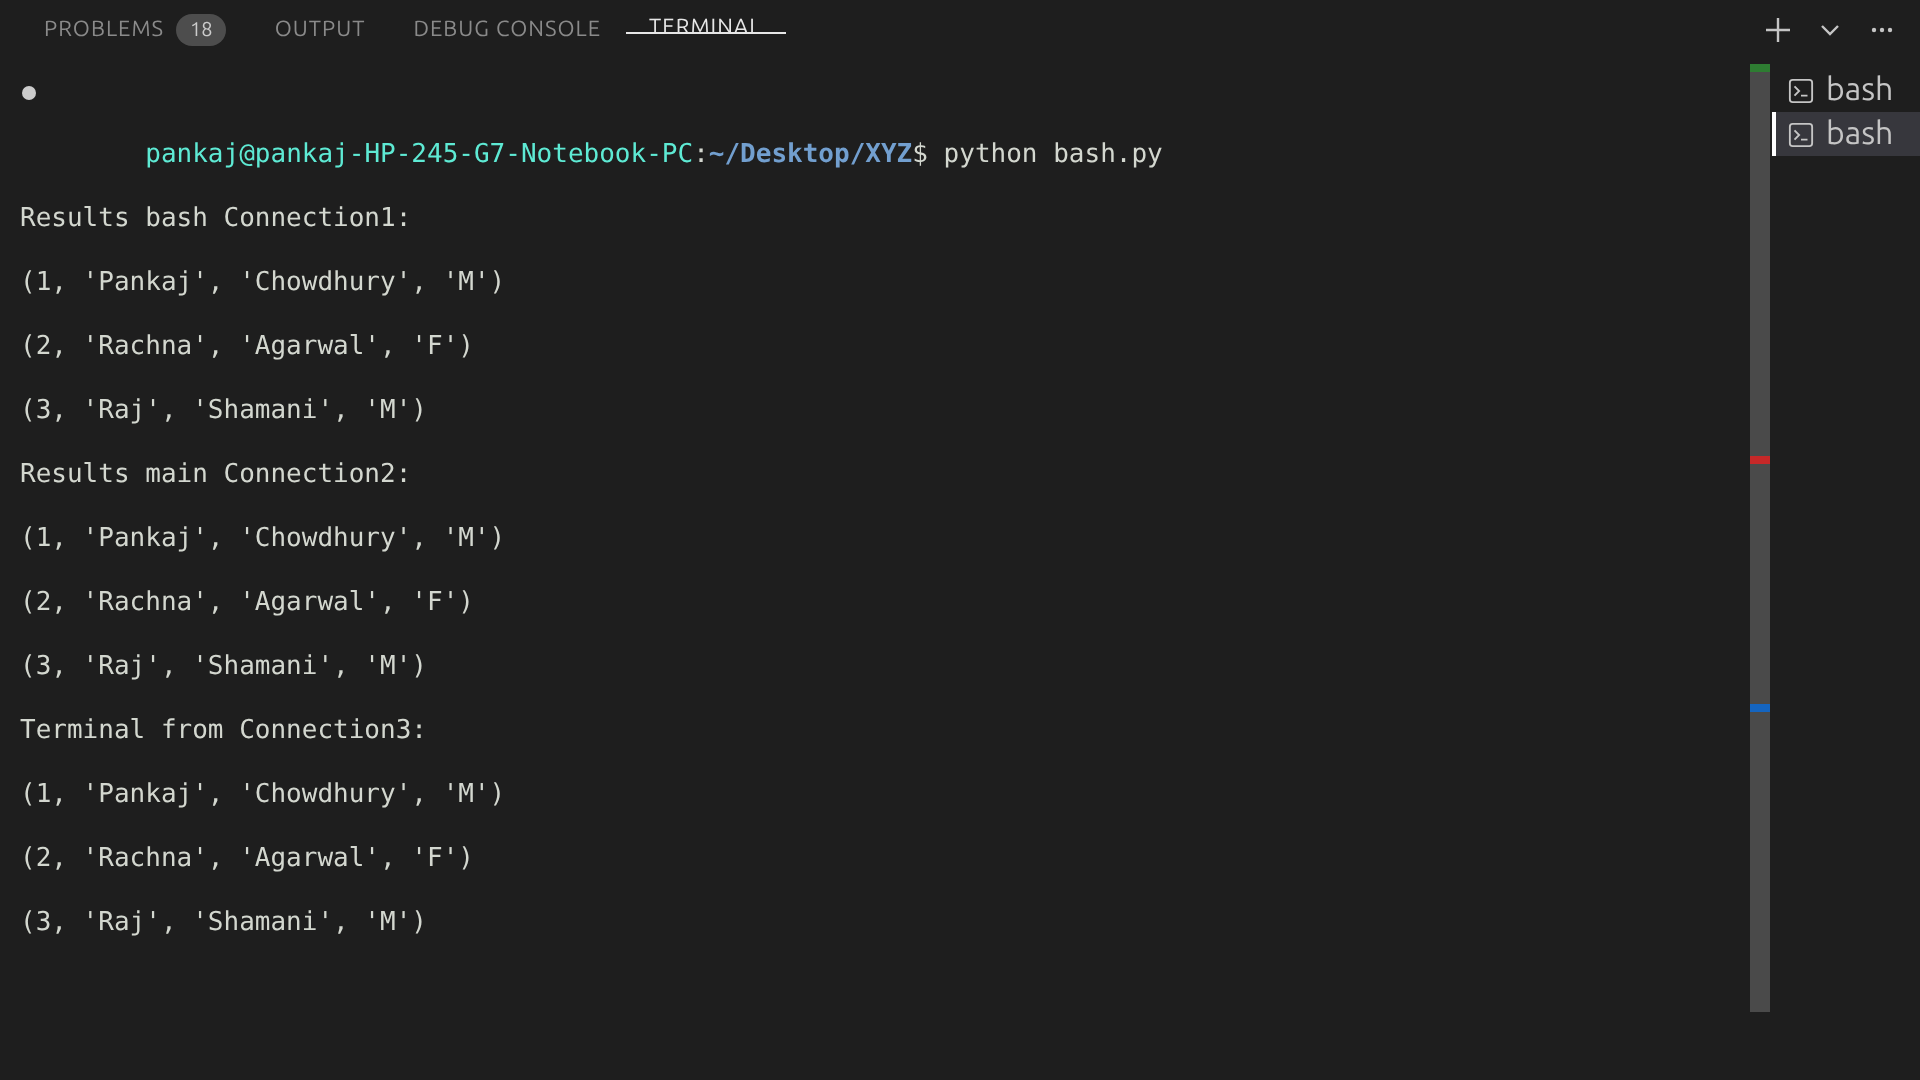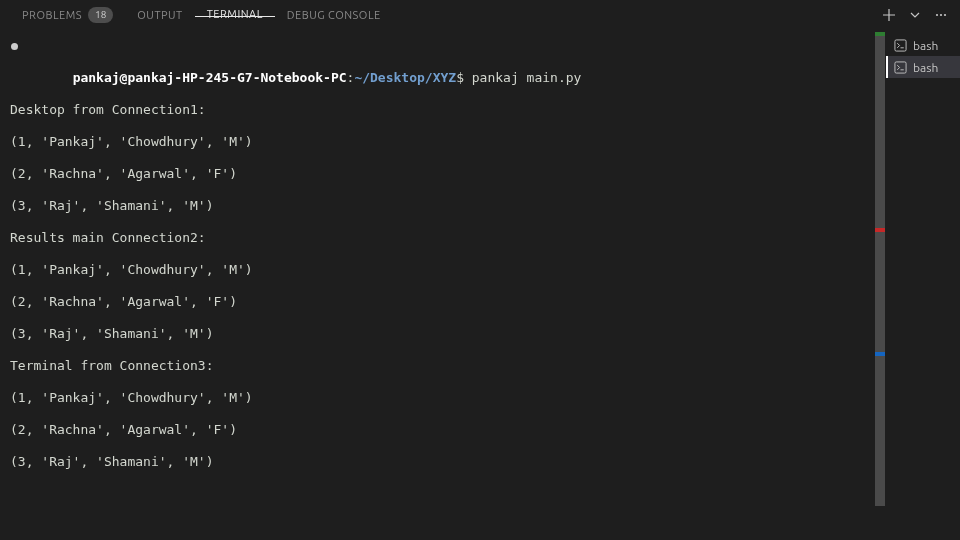--- a/index.html
+++ b/index.html
@@ -62,21 +62,21 @@
   .main { flex: 1; display: flex; min-height: 0; }
   .terminal-pane {
     flex: 1;
     position: relative;
     padding: 8px 10px;
     line-height: 16px;
     overflow: hidden;
     background: #1e1e1e;
   }
   .line { white-space: pre; }
-  .user { color: #ffffff; font-weight: bold; }
+  .user { color: #5eead4; font-weight: normal; }
   .sep  { color: #d3d7cf; }
   .path { color: #729fcf; font-weight: bold; }
   .dollar{ color: #d3d7cf; }
   .cmd  { color: #d3d7cf; }
   .out  { color: #d3d7cf; }
   .gutter-dot {
     position: absolute;
     left: -2px;
     width: 12px; height: 12px;
     display: inline-flex; align-items:center; justify-content:center;
@@ -104,21 +104,21 @@
     width: 75px;
     background: #1e1e1e;
     border-left: 1px solid #1e1e1e;
     padding-top: 4px;
     display:flex; flex-direction:column;
   }
   .session {
     display:flex; align-items:center; gap:6px;
     height:22px; padding:0 6px;
     font-family: -apple-system, "Segoe UI", Ubuntu, sans-serif;
-    font-size: 12px;
+    font-size: 16px;
     color:#c5c5c5;
     cursor:pointer;
     border-left: 2px solid transparent;
   }
   .session.active {
     background:#37373d;
     border-left: 2px solid #ffffff;
   }
   .session .shell-icon svg { display:block; }
   .session .label { flex:1; }
@@ -129,25 +129,25 @@
 <div class="root">
 
   <div class="tabrow">
     <div class="tab">
       <span>Problems</span>
       <span class="badge">18</span>
     </div>
     <div class="tab">
       <span>Output</span>
     </div>
+    <div class="tab">
+      <span>Debug Console</span>
+    </div>
     <div class="tab active">
       <span>Terminal</span>
-    </div>
-    <div class="tab">
-      <span>Debug Console</span>
     </div>
 
     <div class="right-actions">
       <span class="action-btn">
         <svg width="14" height="14" viewBox="0 0 14 14">
           <path d="M7 1v12M1 7h12" stroke="#c5c5c5" stroke-width="1.2" fill="none"></path>
         </svg>
       </span>
       <span class="action-btn">
         <svg width="10" height="10" viewBox="0 0 10 10">
@@ -163,25 +163,25 @@
       </span>
     </div>
   </div>
 
   <div class="main">
 
     <div class="terminal-pane">
 
       <div class="line prompt-line">
         <span class="gutter-dot" style="top:2px;"><span class="dot-filled"></span></span>
-        <span class="user">pankaj@pankaj-HP-245-G7-Notebook-PC</span><span class="sep">:</span><span class="path">~/Desktop/XYZ</span><span class="dollar">$</span> <span class="cmd">pankaj main.py</span>
+        <span class="user">pankaj@pankaj-HP-245-G7-Notebook-PC</span><span class="sep">:</span><span class="path">~/Desktop/XYZ</span><span class="dollar">$</span> <span class="cmd">python bash.py</span>
       </div>
 
       <div id="out-lines">
-          <div class="line out">Desktop from Connection1:</div>
+          <div class="line out">Results bash Connection1:</div>
           <div class="line out">&nbsp;</div>
           <div class="line out">(1, 'Pankaj', 'Chowdhury', 'M')</div>
           <div class="line out">&nbsp;</div>
           <div class="line out">(2, 'Rachna', 'Agarwal', 'F')</div>
           <div class="line out">&nbsp;</div>
           <div class="line out">(3, 'Raj', 'Shamani', 'M')</div>
           <div class="line out">&nbsp;</div>
           <div class="line out">Results main Connection2:</div>
           <div class="line out">&nbsp;</div>
           <div class="line out">(1, 'Pankaj', 'Chowdhury', 'M')</div>

